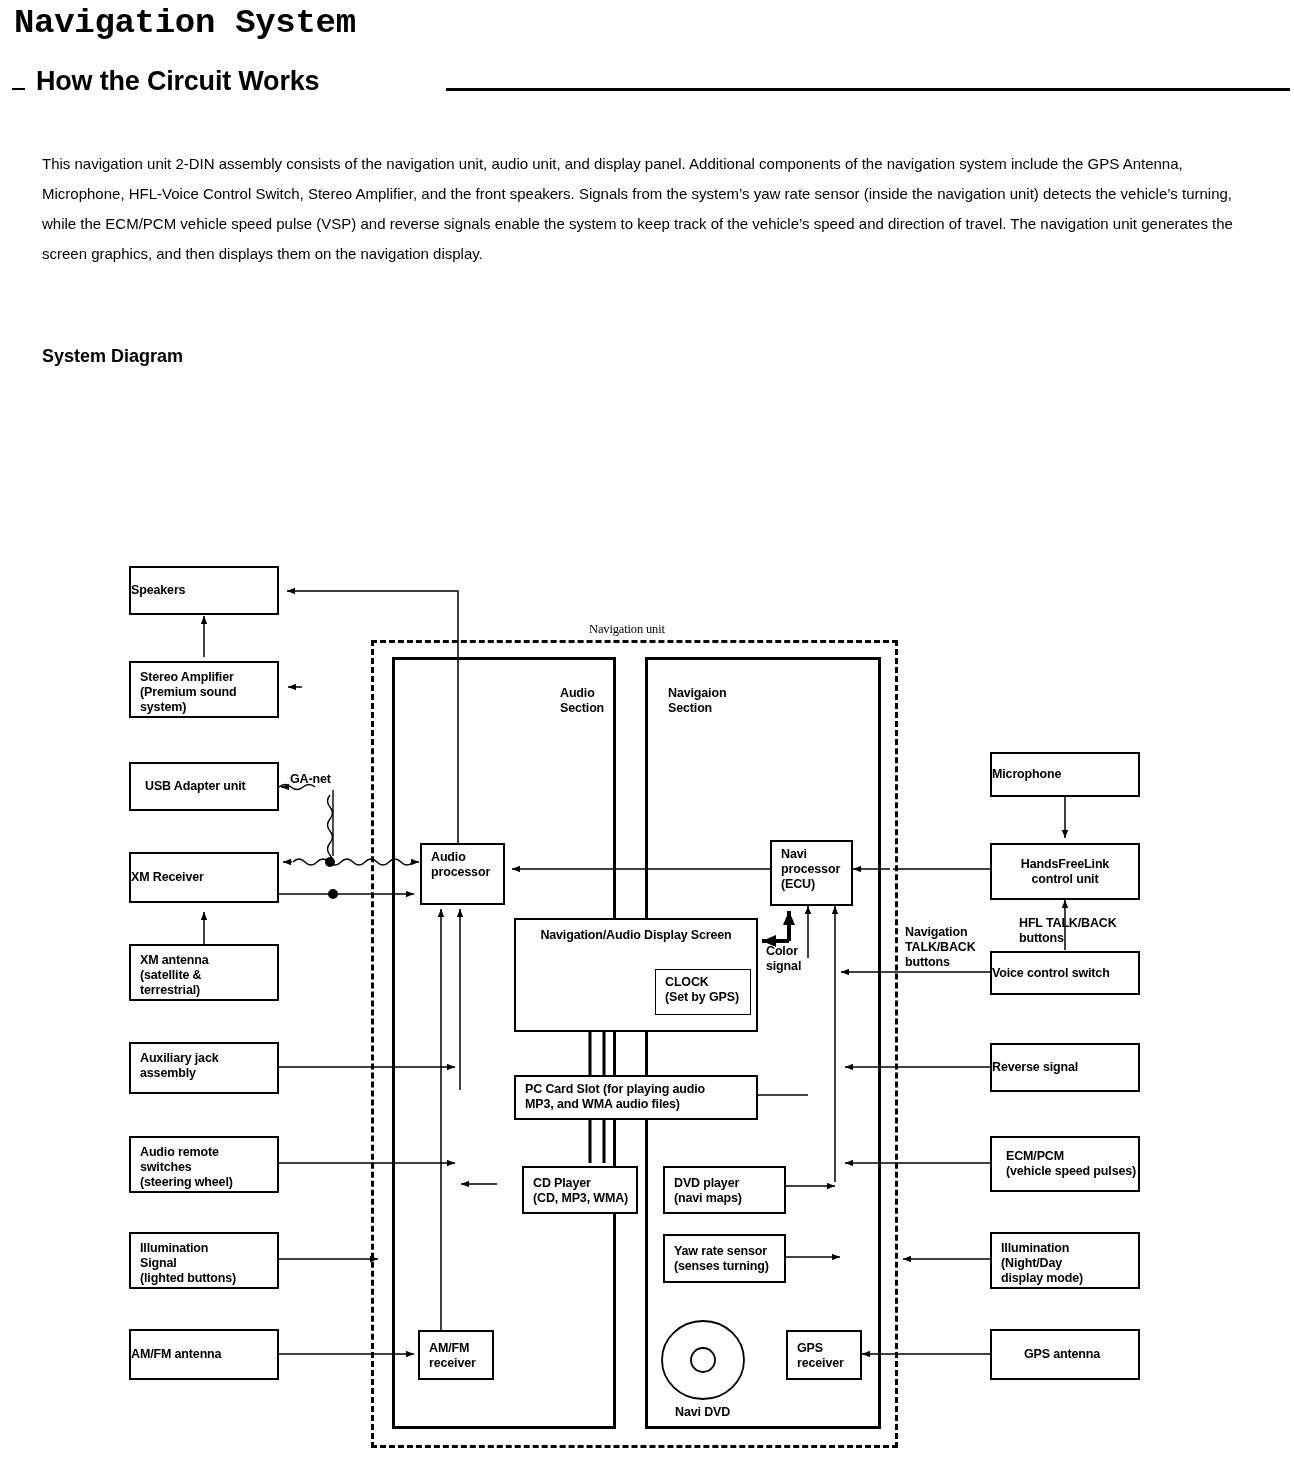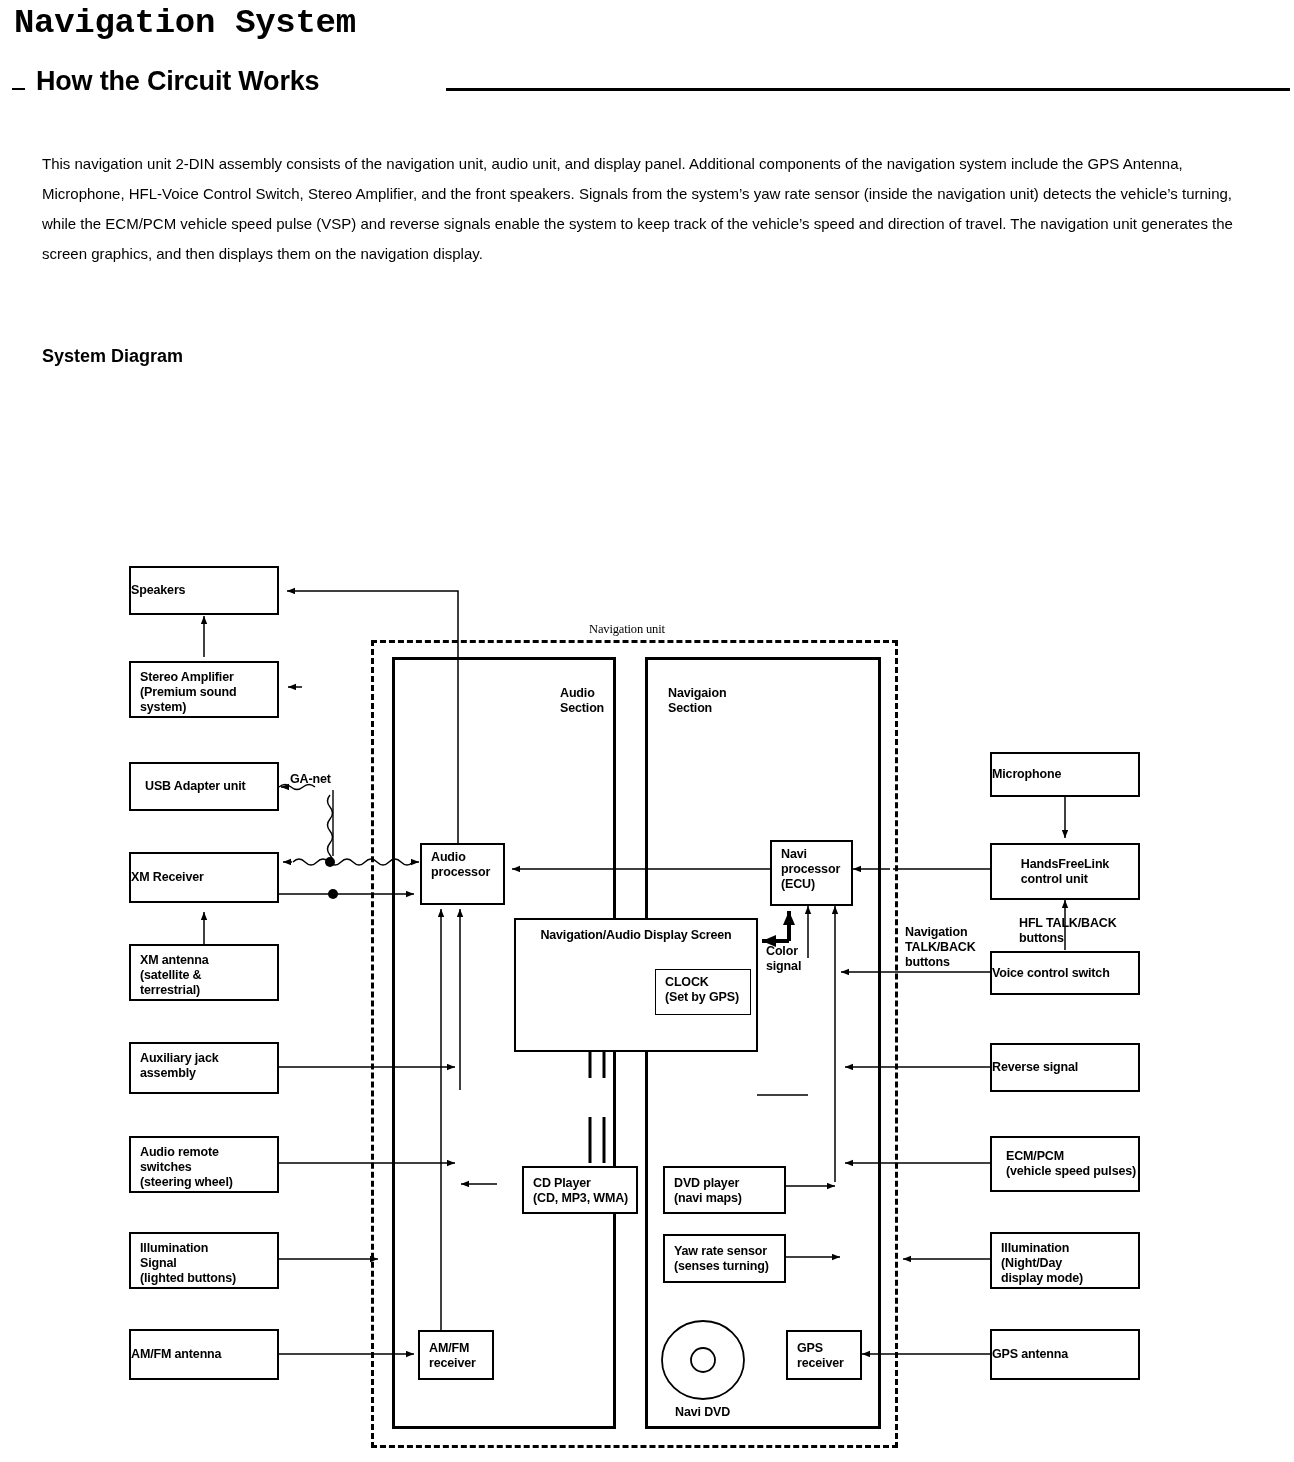--- a/index.html
+++ b/index.html
@@ -271,29 +271,33 @@
 
   <div class="nbox center" style="left:129px; top:1329px; width:150px; height:51px;">
     <span>AM/FM antenna</span>
   </div>
 
   <div class="nbox toplefttight" style="left:420px; top:843px; width:85px; height:62px; white-space:pre-line;">
     <span>Audio
 processor</span>
   </div>
 
-  <div class="nbox" style="left:514px; top:918px; width:244px; height:134px; align-items:flex-start; justify-content:center; padding-top:8px;">
+  <div class="nbox" style="left:514px; top:918px; width:244px; height:114px; align-items:flex-start; justify-content:center; padding-top:8px;">
     <span>Navigation/Audio Display Screen</span>
   </div>
 
   <div class="nbox thin toplefttight" style="left:655px; top:969px; width:96px; height:46px; white-space:pre-line;">
     <span>CLOCK
 (Set by GPS)</span>
   </div>
 
+  <div class="nbox toplefttight" style="left:514px; top:1075px; width:244px; height:45px; white-space:pre-line;">
+    <span>PC Card Slot (for playing audio
+MP3, and WMA audio files)</span>
+  </div>
 
   <div class="nbox toplefttight" style="left:522px; top:1166px; width:116px; height:48px; white-space:pre-line; padding-top:8px;">
     <span>CD Player
 (CD, MP3, WMA)</span>
   </div>
 
   <div class="nbox toplefttight" style="left:418px; top:1330px; width:76px; height:50px; white-space:pre-line; padding-top:9px;">
     <span>AM/FM
 receiver</span>
   </div>
@@ -322,21 +326,21 @@
   <svg style="position:absolute; left:659px; top:1319px;" width="88" height="82">
     <ellipse cx="44" cy="41" rx="41" ry="39" fill="#fff" stroke="#000" stroke-width="1.8"></ellipse>
     <circle cx="44" cy="41" r="12" fill="#fff" stroke="#000" stroke-width="1.8"></circle>
   </svg>
   <div class="freelabel" id="label-navi-dvd" style="left:675px; top:1405px;">Navi DVD</div>
 
   <div class="nbox center" style="left:990px; top:752px; width:150px; height:45px;">
     <span>Microphone</span>
   </div>
 
-  <div class="nbox" style="left:990px; top:843px; width:150px; height:57px; justify-content:center; white-space:pre-line;">
+  <div class="nbox" style="left:990px; top:843px; width:150px; height:57px; justify-content:center; text-align:center; white-space:pre-line;">
     <span>HandsFreeLink
 control unit</span>
   </div>
 
   <div class="nbox center" style="left:990px; top:951px; width:150px; height:44px;">
     <span>Voice control switch</span>
   </div>
 
   <div class="nbox center" style="left:990px; top:1043px; width:150px; height:49px;">
     <span>Reverse signal</span>
@@ -346,21 +350,21 @@
     <span>ECM/PCM
 (vehicle speed pulses)</span>
   </div>
 
   <div class="nbox topleft" style="left:990px; top:1232px; width:150px; height:57px; white-space:pre-line;">
     <span>Illumination
 (Night/Day
 display mode)</span>
   </div>
 
-  <div class="nbox center" style="left:990px; top:1329px; width:150px; height:51px;">
+  <div class="nbox center" style="left:990px; top:1329px; width:150px; height:51px;padding-left:32px;">
     <span>GPS antenna</span>
   </div>
 
   <div class="freelabel" style="left:290px; top:772px;">GA-net</div>
   <div class="freelabel" style="left:766px; top:944px;">Color
 signal</div>
   <div class="freelabel" style="left:905px; top:925px;">Navigation
 TALK/BACK
 buttons</div>
   <div class="freelabel" style="left:1019px; top:916px;">HFL TALK/BACK

